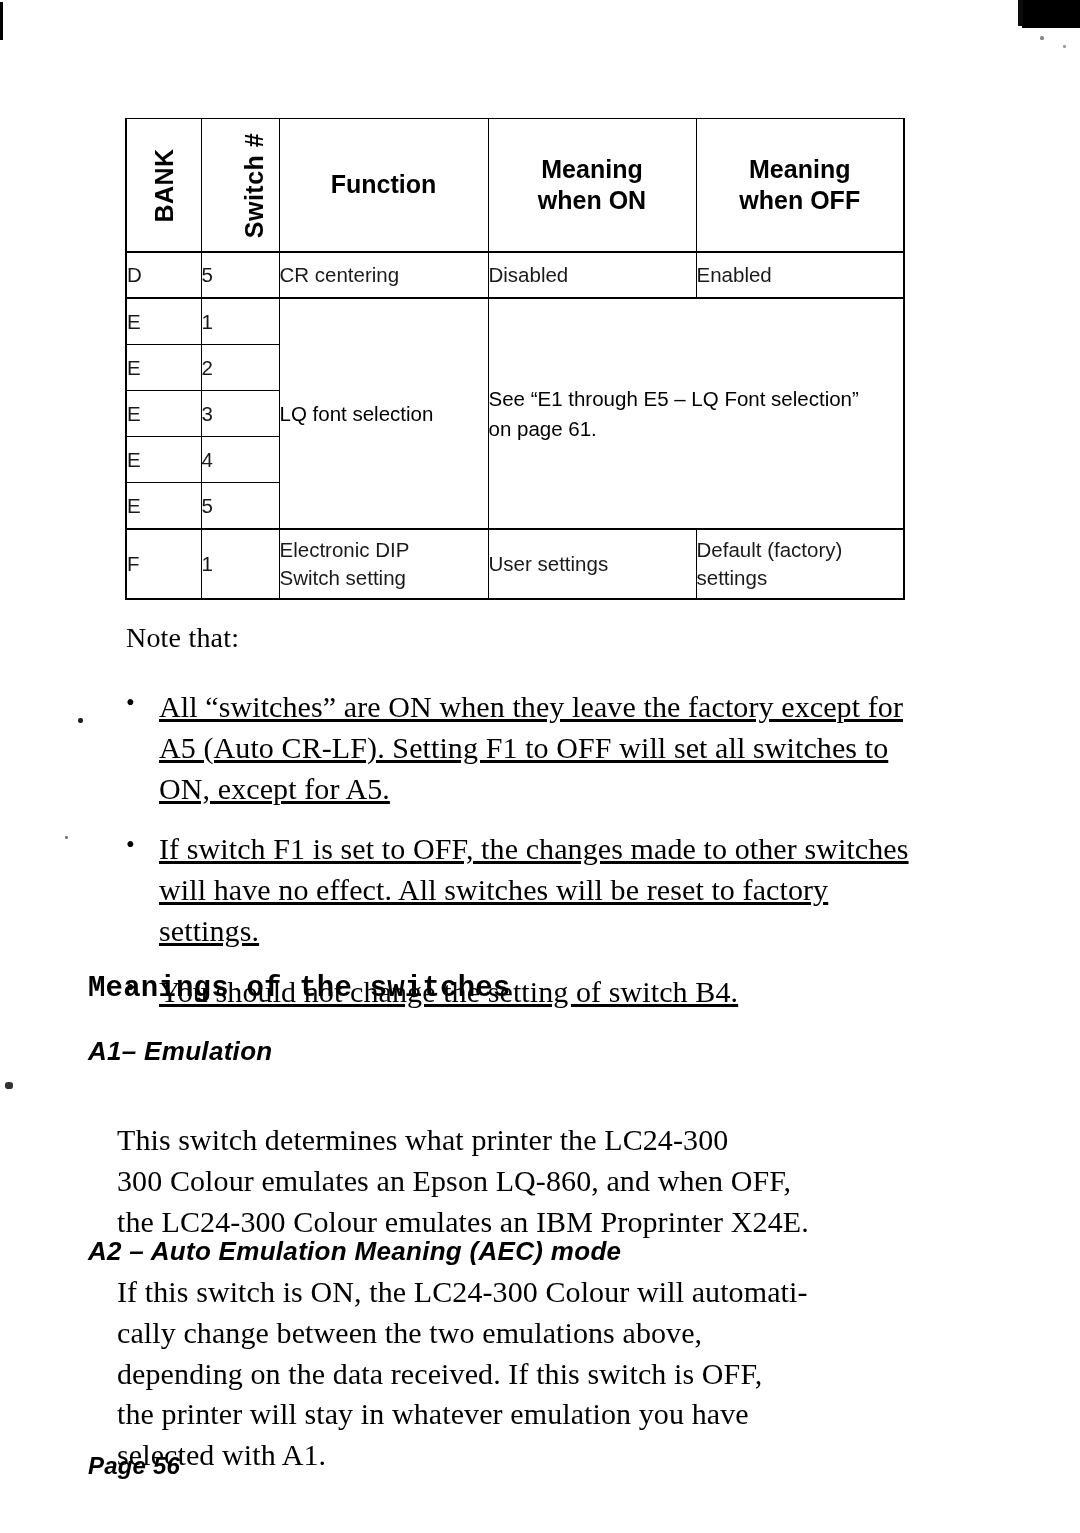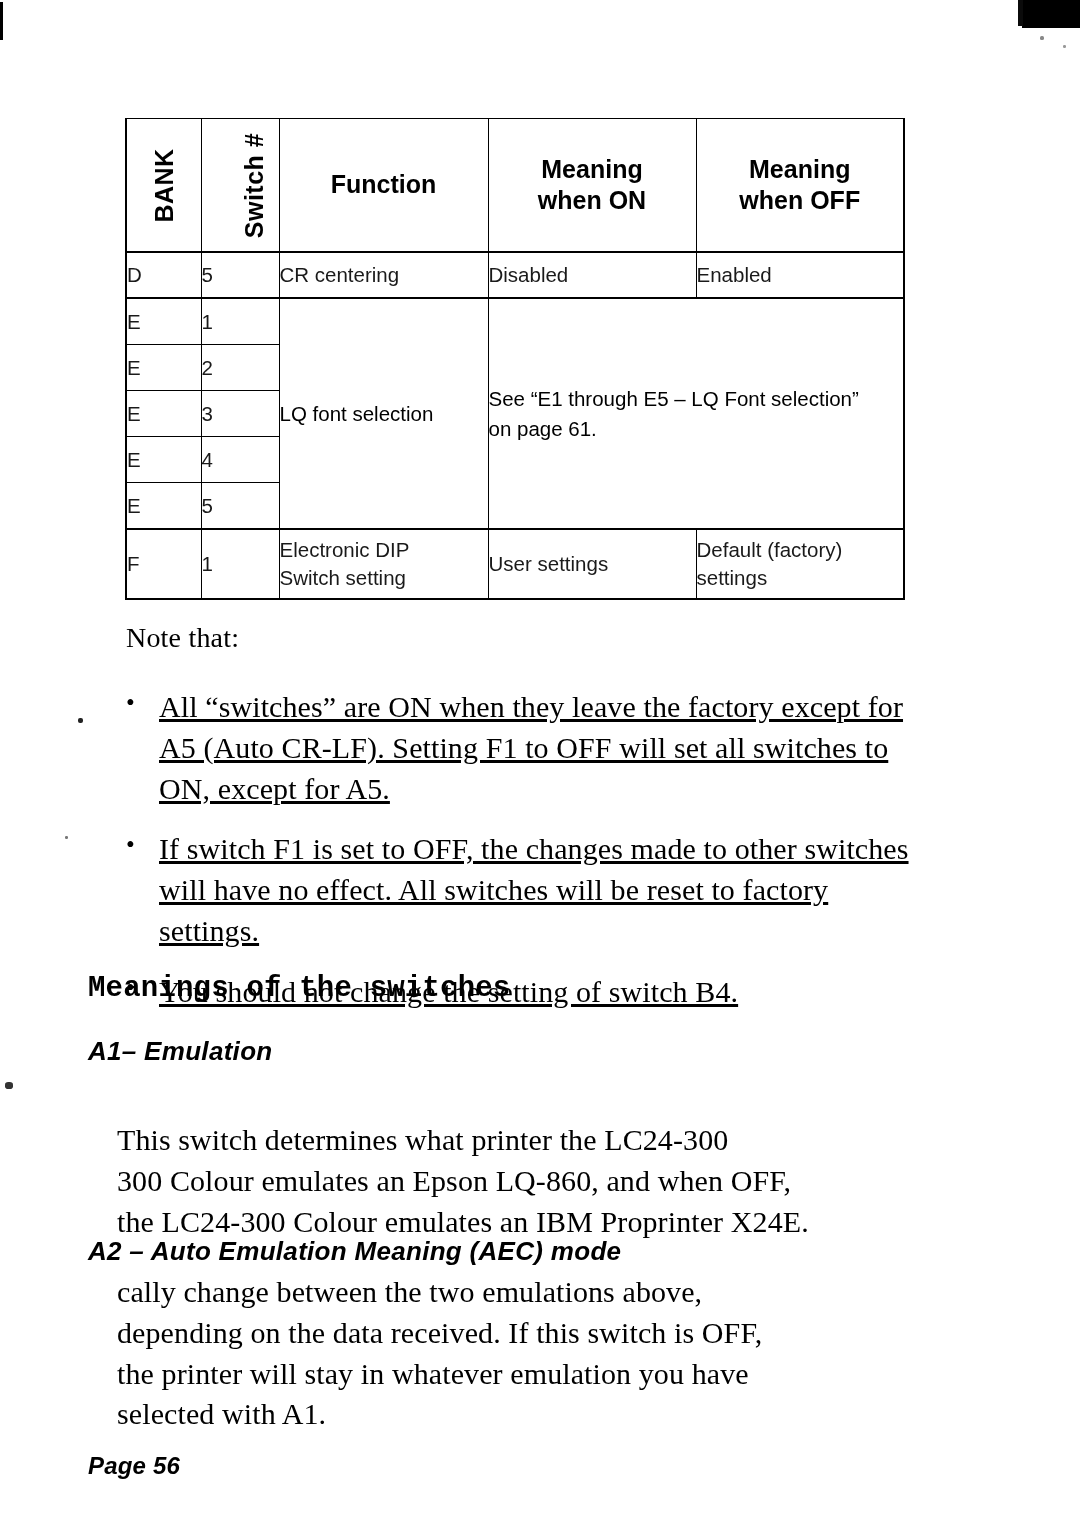--- a/index.html
+++ b/index.html
@@ -299,19 +299,20 @@
 
 <div class="sub-heading sub-a1">A1– Emulation</div>
 <div class="para para-a1">
   <div>This switch determines what printer the LC24-300</div>
   <div>300 Colour emulates an Epson LQ-860, and when OFF,</div>
   <div>the LC24-300 Colour emulates an IBM Proprinter X24E.</div>
 </div>
 
 <div class="sub-heading sub-a2">A2 – Auto Emulation Meaning (AEC) mode</div>
 <div class="para para-a2">
+  <div>If this switch is ON, the LC24-300 Colour will automati-</div>
   <div>cally change between the two emulations above,</div>
   <div>depending on the data received. If this switch is OFF,</div>
   <div>the printer will stay in whatever emulation you have</div>
   <div>selected with A1.</div>
 </div>
 
 <div class="page-footer">Page 56</div>
 
 </body></html>

